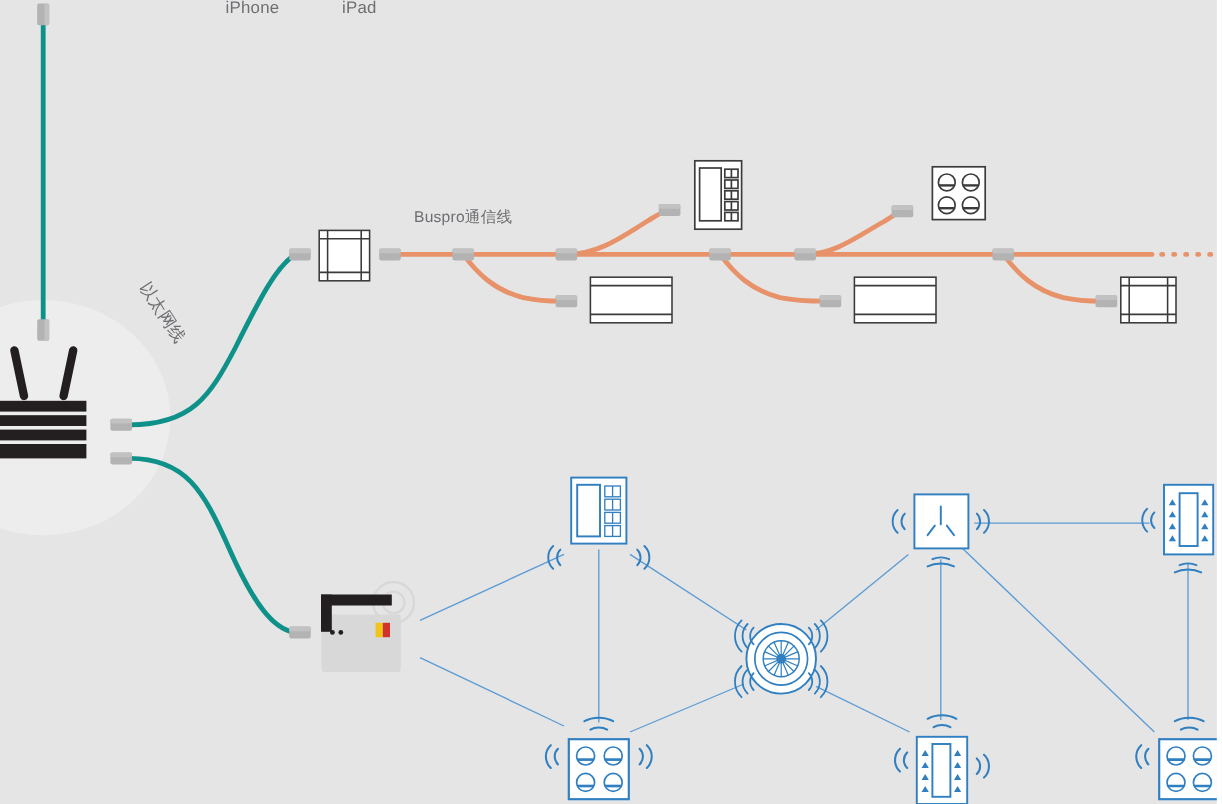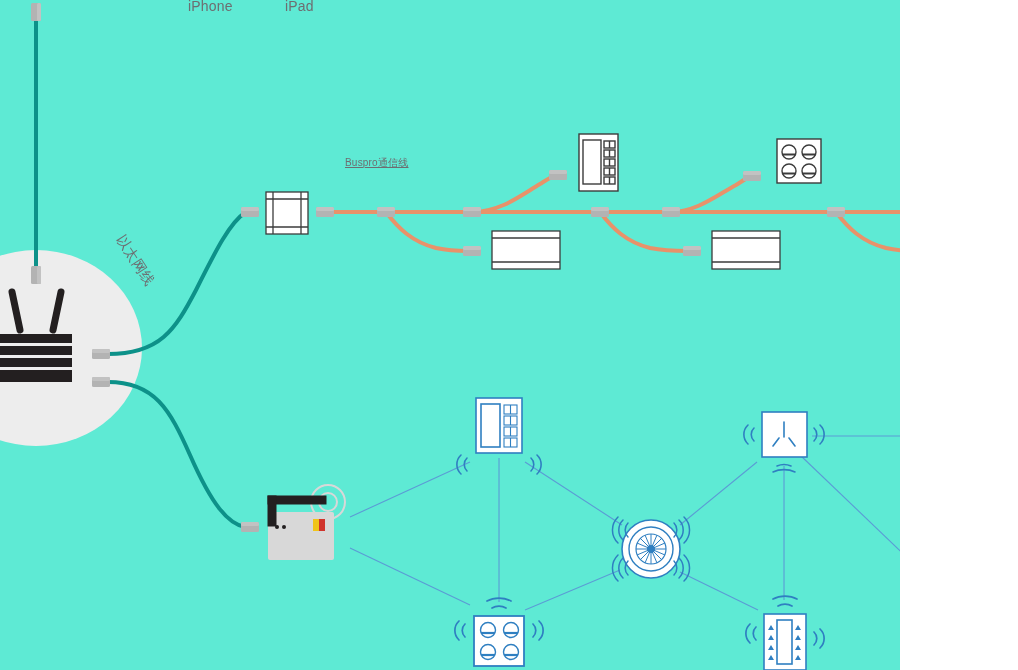--- a/index.html
+++ b/index.html
@@ -6,43 +6,43 @@
   html, body {
     margin: 0;
     padding: 0;
     background: #ffffff;
   }
   body {
     font-family: "Liberation Sans", "DejaVu Sans", sans-serif;
   }
   #canvas {
     position: relative;
-    width: 900px;
+    width: 1014px;
     height: 670px;
-    background: #5eead4;
+    background: #e5e5e5;
     overflow: hidden;
   }
   #diagram {
     position: absolute;
     left: 0;
     top: 0;
     width: 1018px;
     height: 670px;
   }
   .lbl {
     position: absolute;
     color: #6d6e71;
     font-size: 14px;
     font-family: "Liberation Sans", "DejaVu Sans", sans-serif;
     white-space: nowrap;
     letter-spacing: 0.2px;
   }
   #label-iphone { left: 188px; top: -2px; }
   #label-ipad   { left: 285px; top: -2px; }
-  #label-buspro { left: 345px; top: 156px; font-size: 10px; text-decoration: underline; }
+  #label-buspro { left: 345px; top: 172px; font-size: 13px; }
   #label-ethernet {
     left: 127px;
     top: 232px;
     font-size: 14px;
     transform: rotate(57deg);
     transform-origin: left top;
   }
 </style>
 </head>
 <body>

